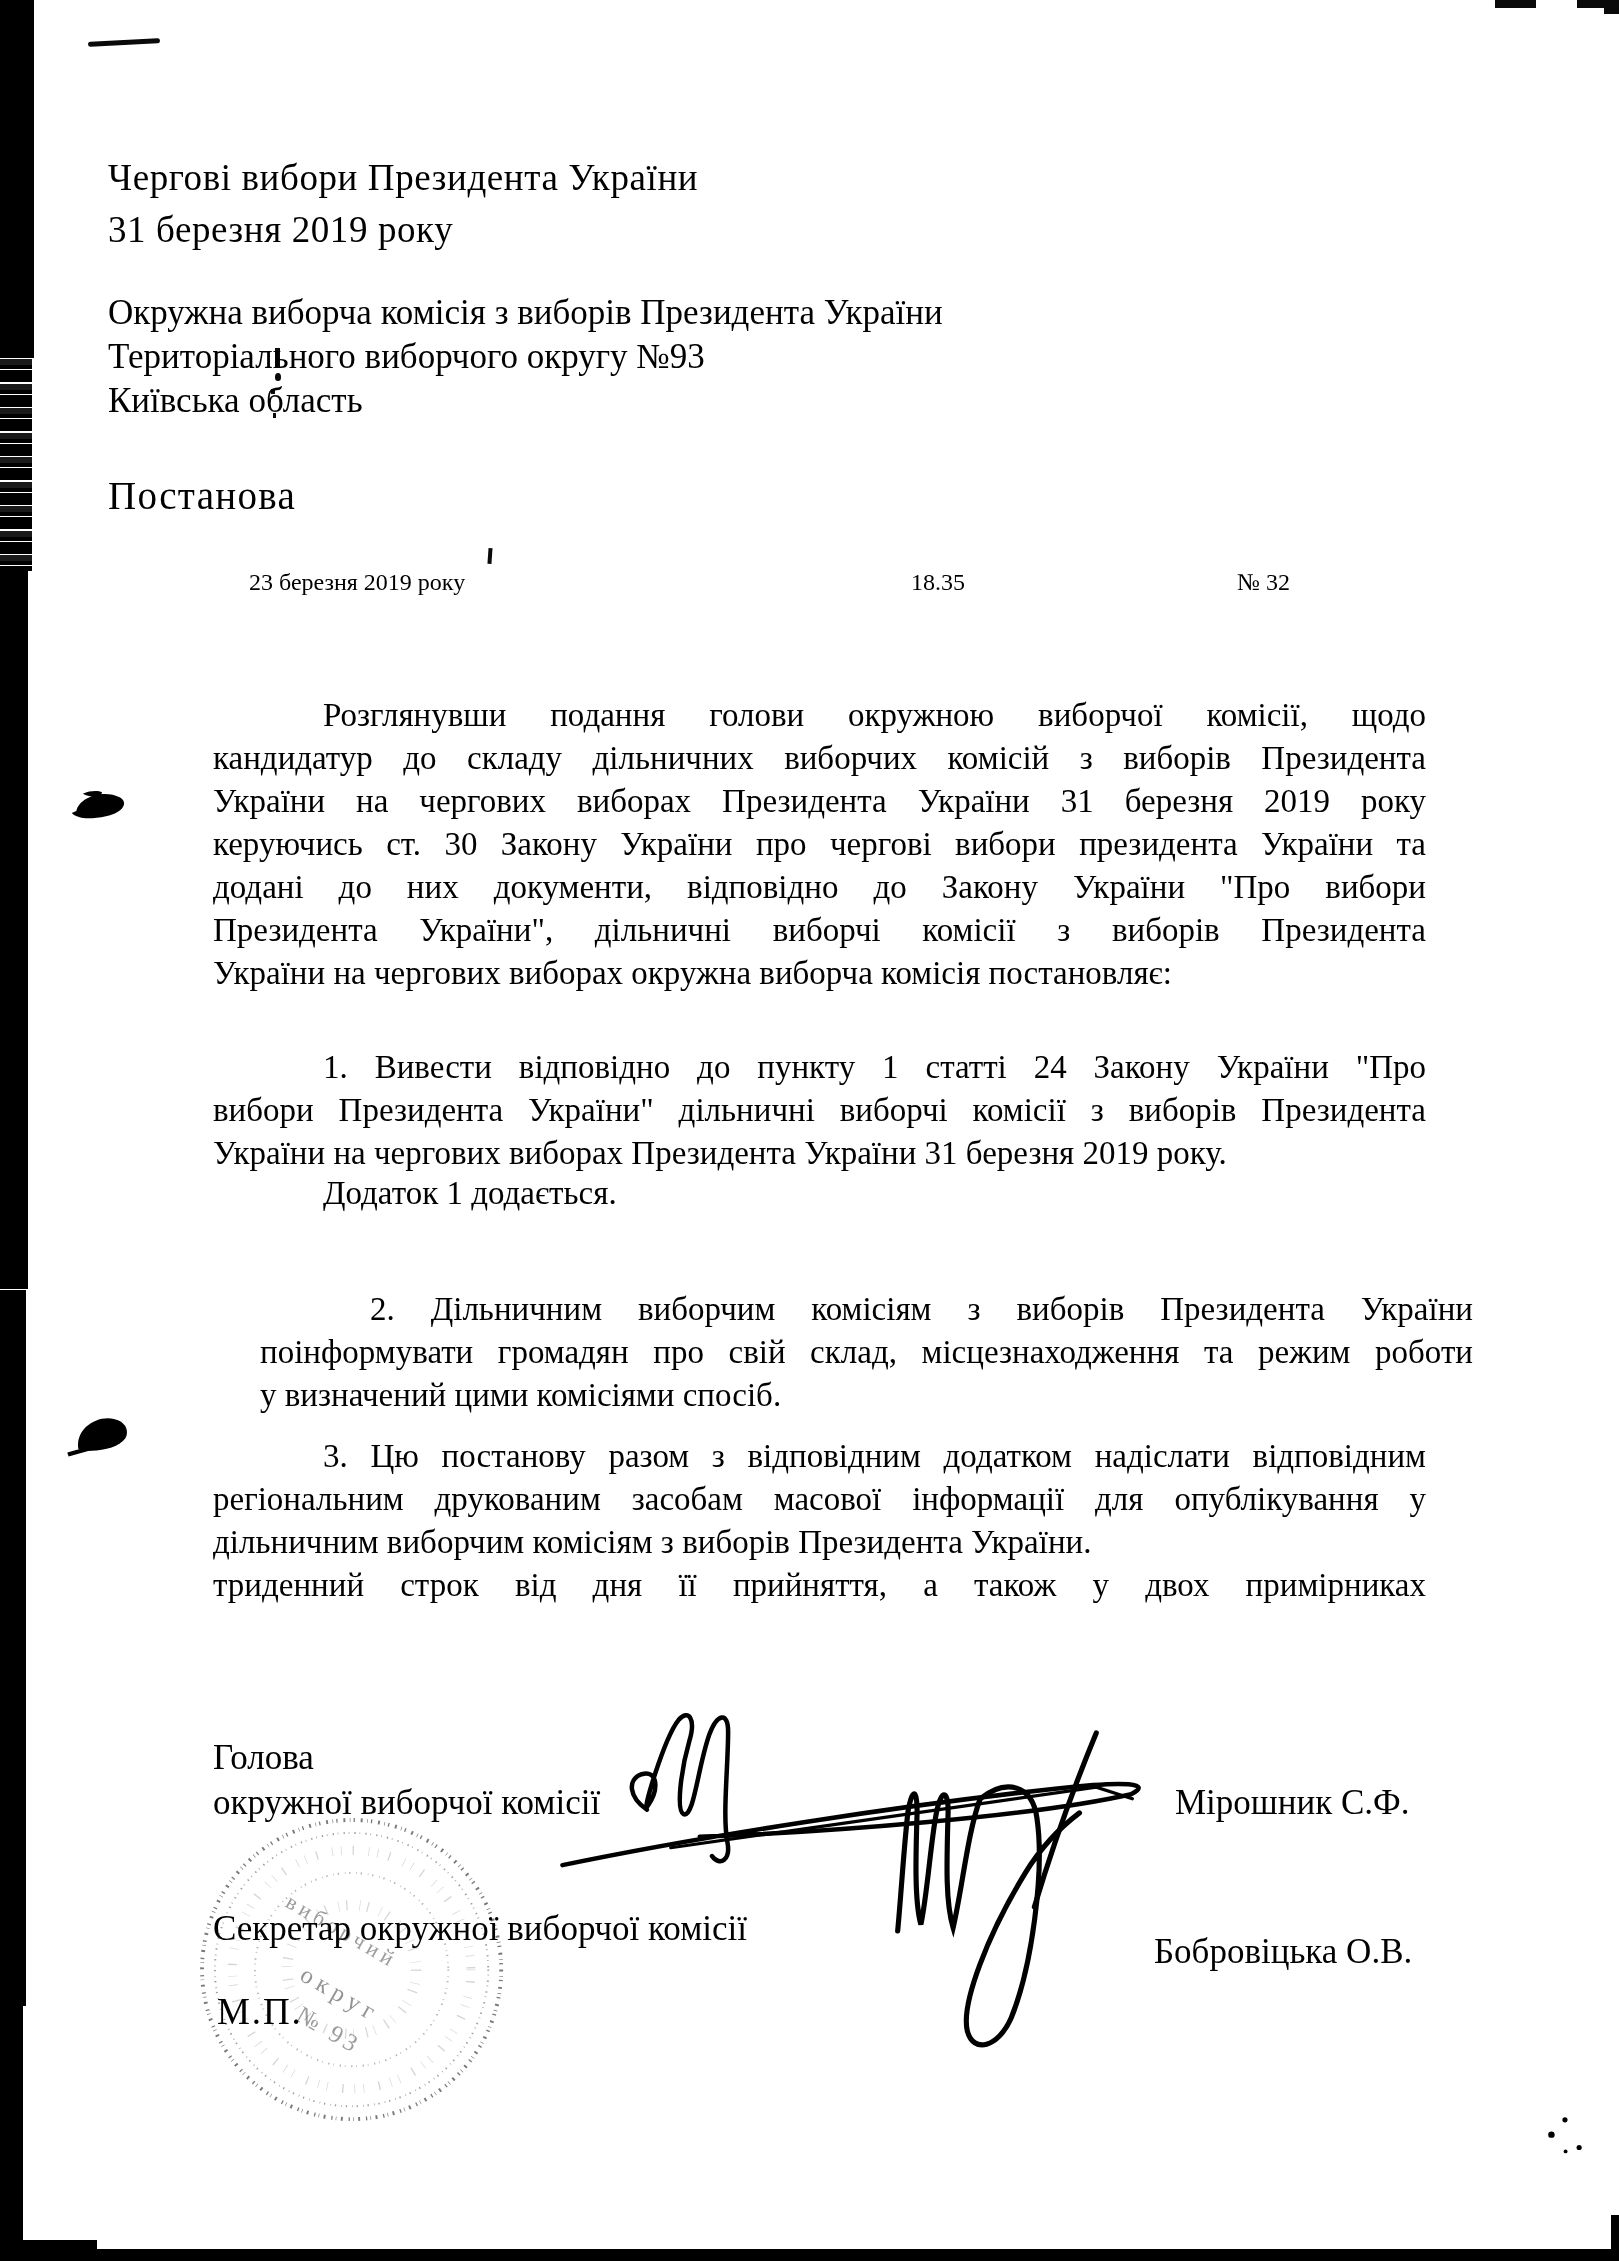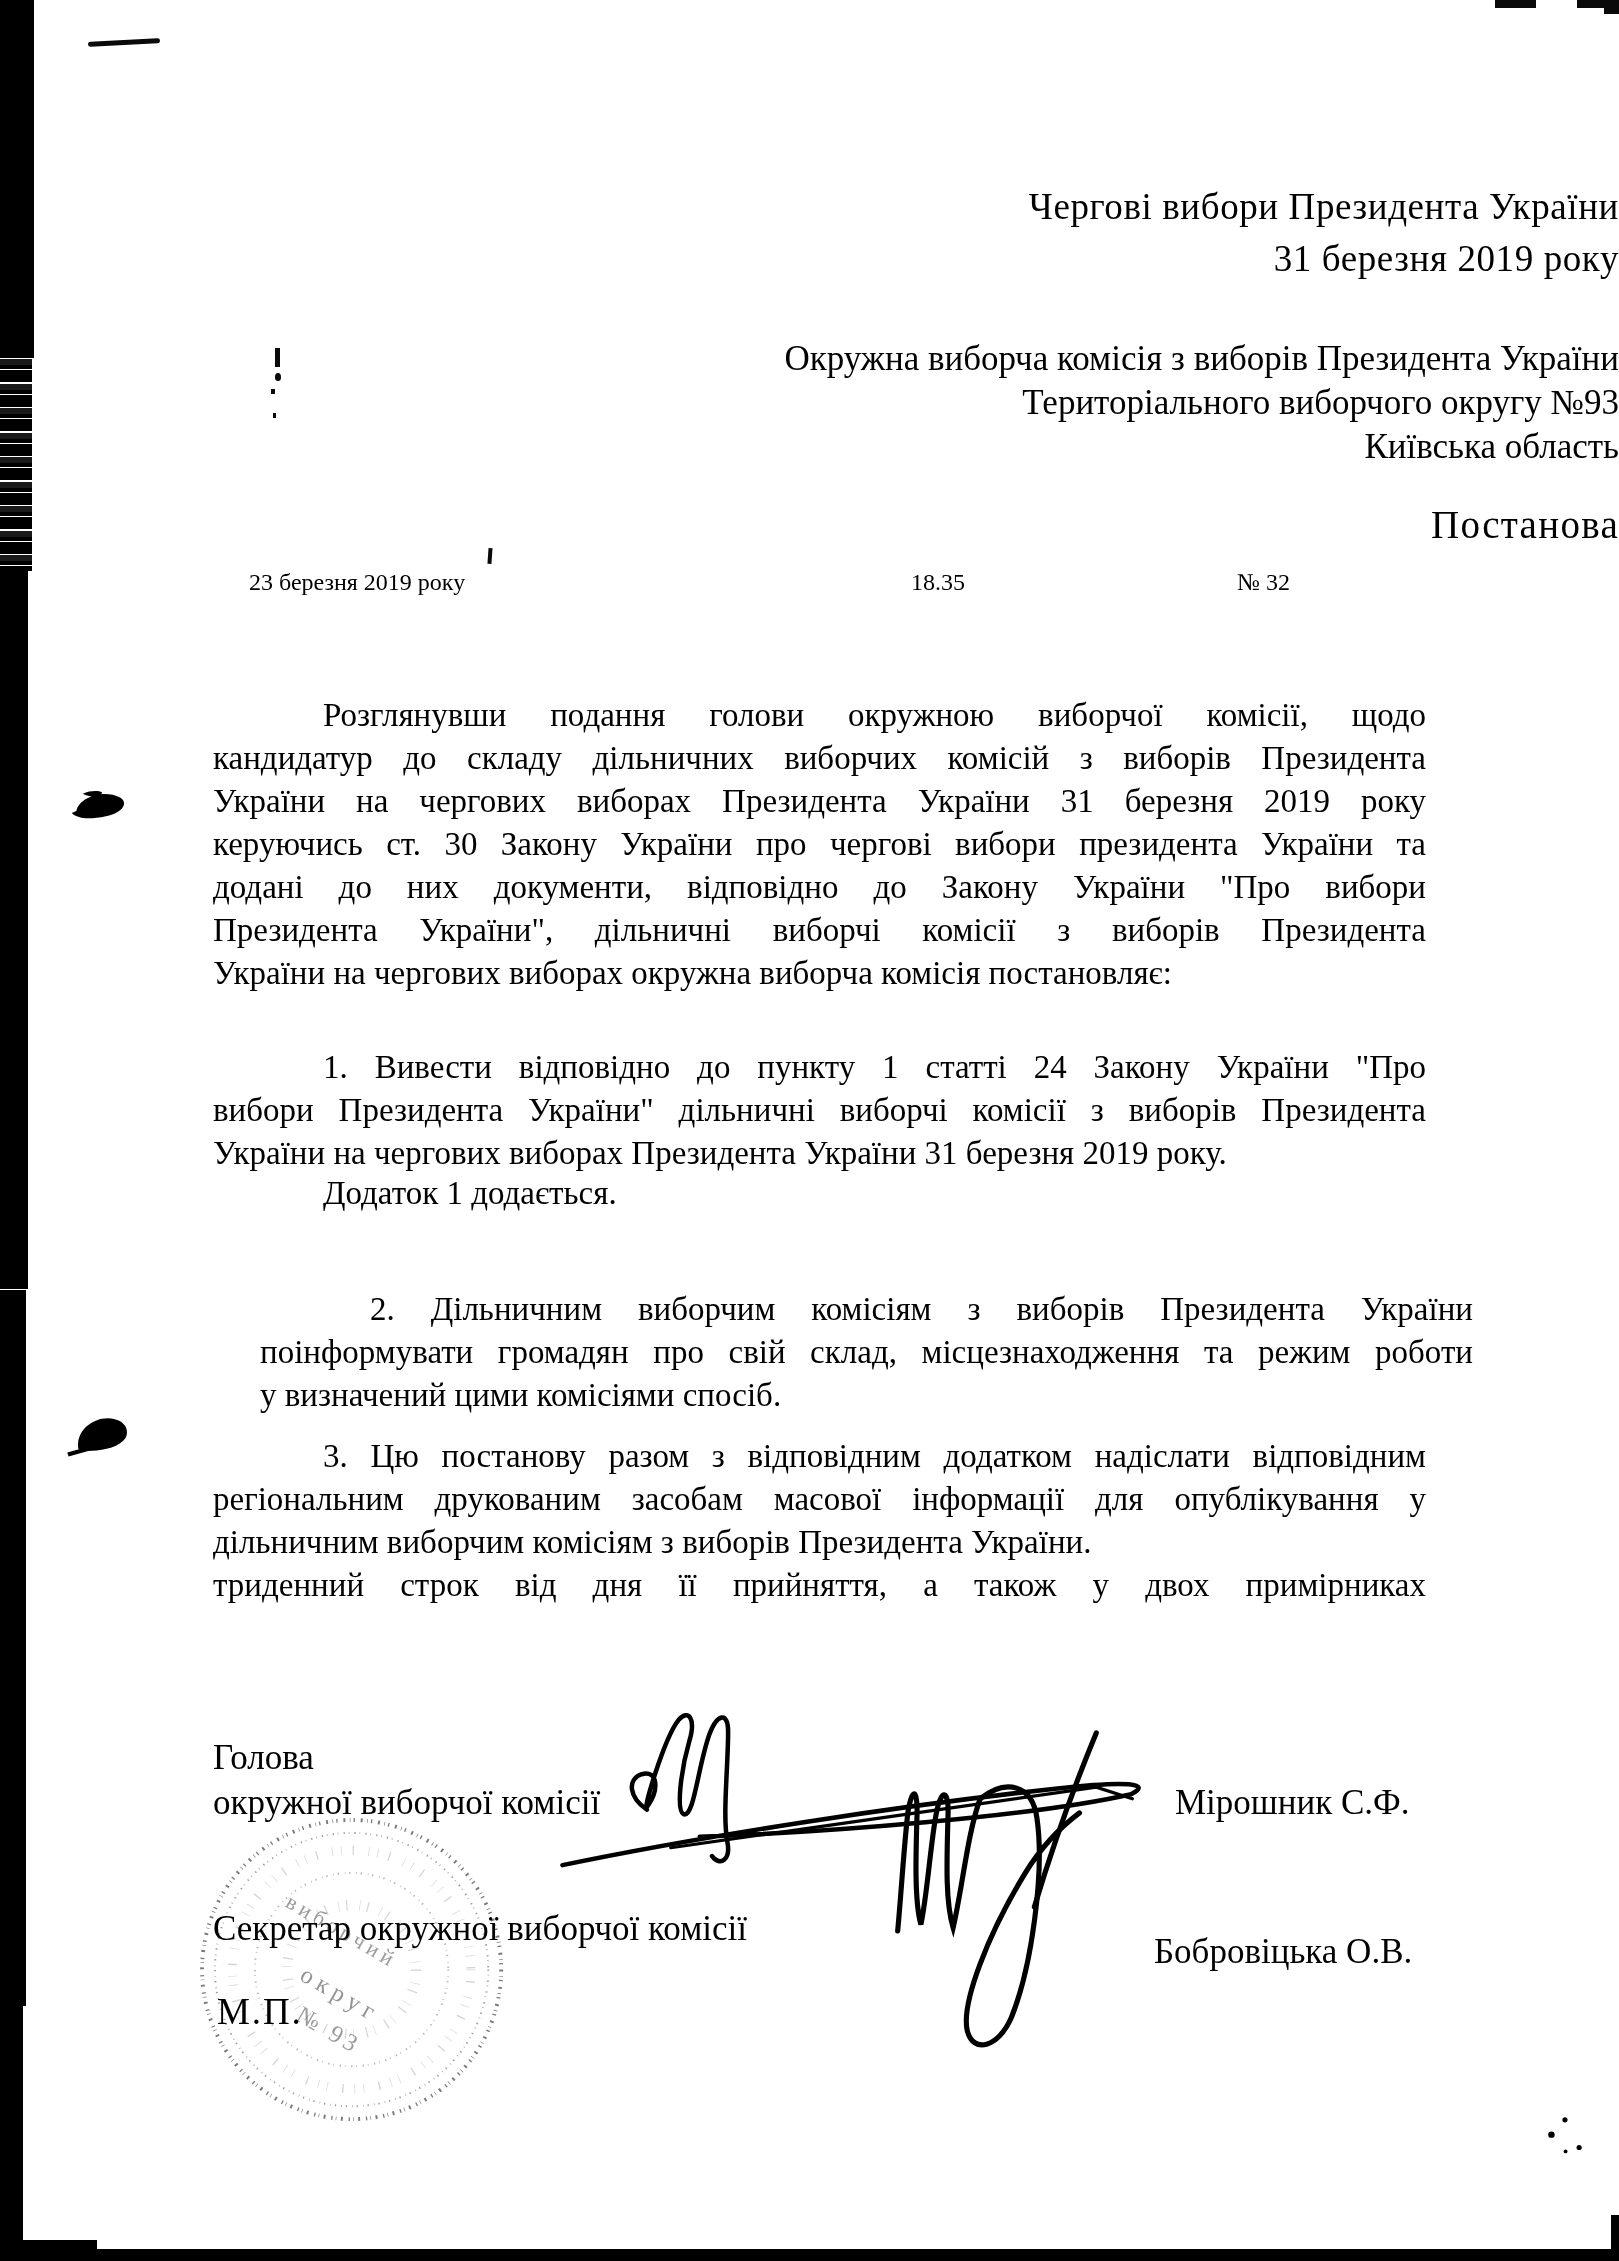--- a/index.html
+++ b/index.html
@@ -6,23 +6,23 @@
   .page{
     position:relative;
     width:1620px;height:2261px;
     background:#ffffff;
     font-family:"Liberation Serif","DejaVu Serif",serif;
     color:#000;
     overflow:hidden;
   }
   .abs{position:absolute;}
   
-  .hdr{left:108px;width:1511px;text-align:right;z-index:3;margin-top:29px;}
+  .hdr{left:108px;width:1511px;text-align:left;z-index:3;}
   .h1{top:152px;font-size:37px;line-height:52px;letter-spacing:0.6px;}
-  .h2{top:308px;font-size:35px;line-height:44px;}
+  .h2{top:291px;font-size:35px;line-height:44px;}
   .doc-title{top:473px;font-size:39px;letter-spacing:1.3px;}
   
   .meta{top:569px;left:15px;width:1620px;height:45px;font-size:24px;z-index:3;}
   .meta .d1{position:absolute;left:234px;}
   .meta .d2{position:absolute;left:896px;}
   .meta .d3{position:absolute;left:1222px;}
   
   .para{left:213px;width:1213px;font-size:33px;line-height:43px;z-index:3;}
   .para .line{text-align:justify;text-align-last:justify;}
   .para .line.fin{text-align-last:left;}

